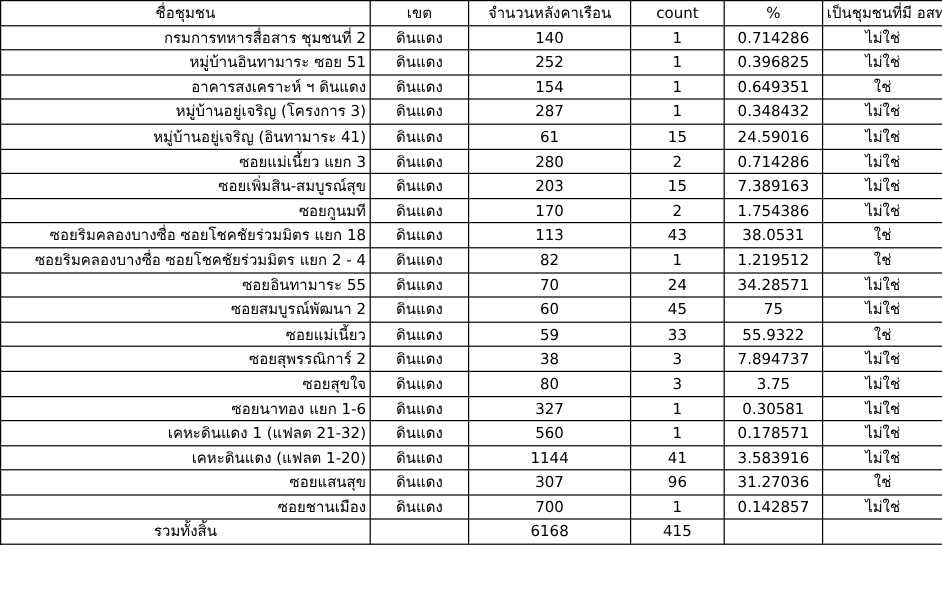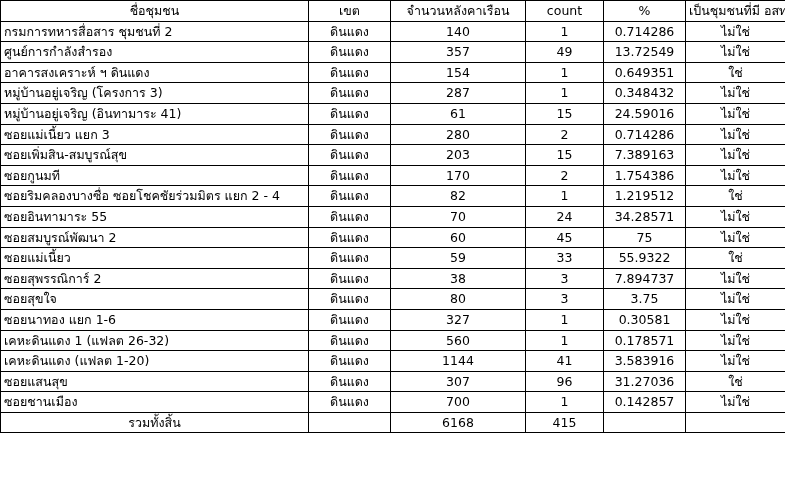--- a/index.html
+++ b/index.html
@@ -41,21 +41,21 @@
   col.c-zone    { width: 82px; }
   col.c-houses  { width: 135px; }
   col.c-count   { width: 78px; }
   col.c-percent { width: 82px; }
   col.c-flag    { width: 100px; }
 
   .hdr {
     text-align: center;
     font-weight: normal;
   }
-  .t-left   { text-align: left; }
+  .t-left   { text-align: right; }
   .t-center { text-align: center; }
 
   .total-label { text-align: left; }
   .total-val   { text-align: center; font-weight: bold; }
   .total-blank { }
 </style>
 </head>
 <body>
 
 <div id="sheet">
@@ -81,25 +81,25 @@
     <tbody id="tbody">
         <tr>
           <td class="t-left">กรมการทหารสื่อสาร ชุมชนที่ 2</td>
           <td class="t-center">ดินแดง</td>
           <td class="t-center">140</td>
           <td class="t-center">1</td>
           <td class="t-center">0.714286</td>
           <td class="t-center">ไม่ใช่</td>
         </tr>
         <tr>
-          <td class="t-left">ศูนย์การกำลังสำรอง</td>
-          <td class="t-center">ดินแดง</td>
-          <td class="t-center">357</td>
-          <td class="t-center">49</td>
-          <td class="t-center">13.72549</td>
+          <td class="t-left">หมู่บ้านอินทามาระ ซอย 51</td>
+          <td class="t-center">ดินแดง</td>
+          <td class="t-center">252</td>
+          <td class="t-center">1</td>
+          <td class="t-center">0.396825</td>
           <td class="t-center">ไม่ใช่</td>
         </tr>
         <tr>
           <td class="t-left">อาคารสงเคราะห์ ฯ ดินแดง</td>
           <td class="t-center">ดินแดง</td>
           <td class="t-center">154</td>
           <td class="t-center">1</td>
           <td class="t-center">0.649351</td>
           <td class="t-center">ใช่</td>
         </tr>
@@ -137,20 +137,28 @@
         </tr>
         <tr>
           <td class="t-left">ซอยกูนมที</td>
           <td class="t-center">ดินแดง</td>
           <td class="t-center">170</td>
           <td class="t-center">2</td>
           <td class="t-center">1.754386</td>
           <td class="t-center">ไม่ใช่</td>
         </tr>
         <tr>
+          <td class="t-left">ซอยริมคลองบางซื่อ ซอยโชคชัยร่วมมิตร แยก 18</td>
+          <td class="t-center">ดินแดง</td>
+          <td class="t-center">113</td>
+          <td class="t-center">43</td>
+          <td class="t-center">38.0531</td>
+          <td class="t-center">ใช่</td>
+        </tr>
+        <tr>
           <td class="t-left">ซอยริมคลองบางซื่อ ซอยโชคชัยร่วมมิตร แยก 2 - 4</td>
           <td class="t-center">ดินแดง</td>
           <td class="t-center">82</td>
           <td class="t-center">1</td>
           <td class="t-center">1.219512</td>
           <td class="t-center">ใช่</td>
         </tr>
         <tr>
           <td class="t-left">ซอยอินทามาระ 55</td>
           <td class="t-center">ดินแดง</td>
@@ -193,21 +201,21 @@
         </tr>
         <tr>
           <td class="t-left">ซอยนาทอง แยก 1-6</td>
           <td class="t-center">ดินแดง</td>
           <td class="t-center">327</td>
           <td class="t-center">1</td>
           <td class="t-center">0.30581</td>
           <td class="t-center">ไม่ใช่</td>
         </tr>
         <tr>
-          <td class="t-left">เคหะดินแดง 1 (แฟลต 26-32)</td>
+          <td class="t-left">เคหะดินแดง 1 (แฟลต 21-32)</td>
           <td class="t-center">ดินแดง</td>
           <td class="t-center">560</td>
           <td class="t-center">1</td>
           <td class="t-center">0.178571</td>
           <td class="t-center">ไม่ใช่</td>
         </tr>
         <tr>
           <td class="t-left">เคหะดินแดง (แฟลต 1-20)</td>
           <td class="t-center">ดินแดง</td>
           <td class="t-center">1144</td>

